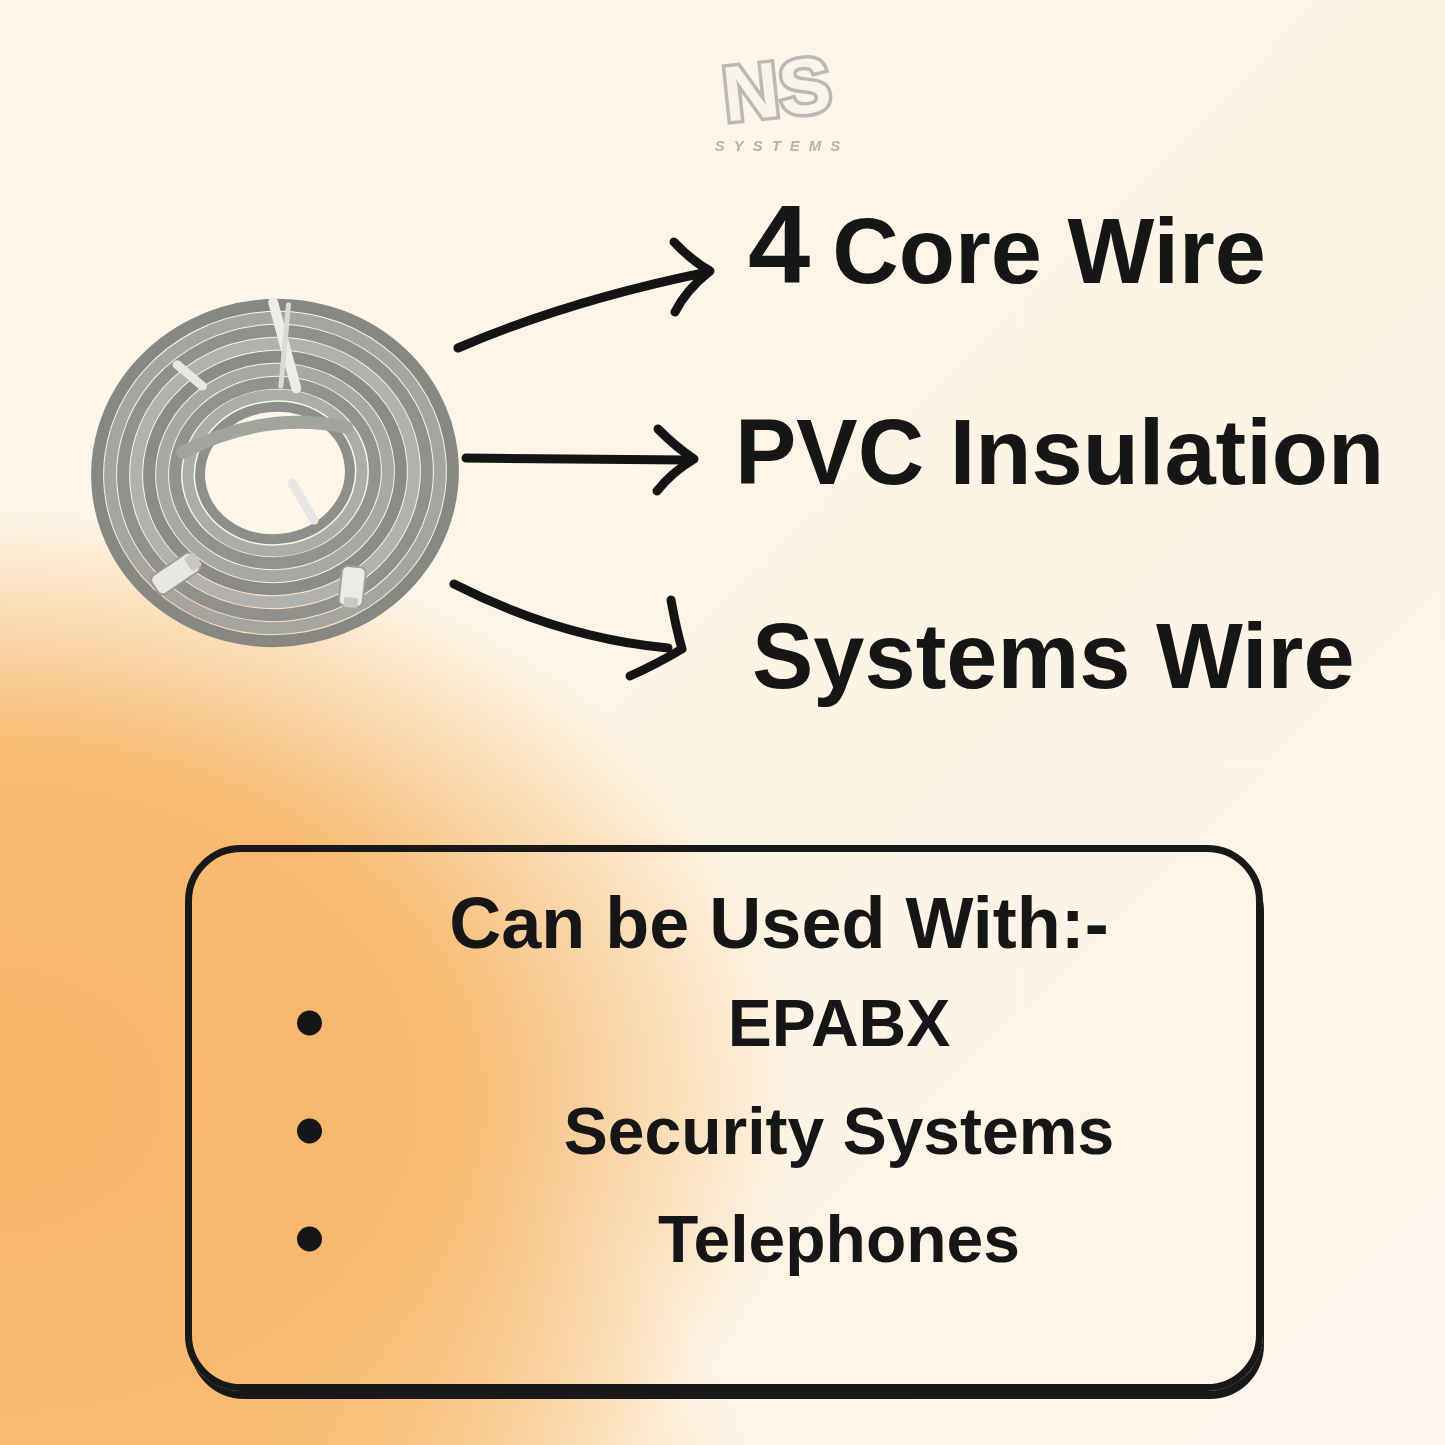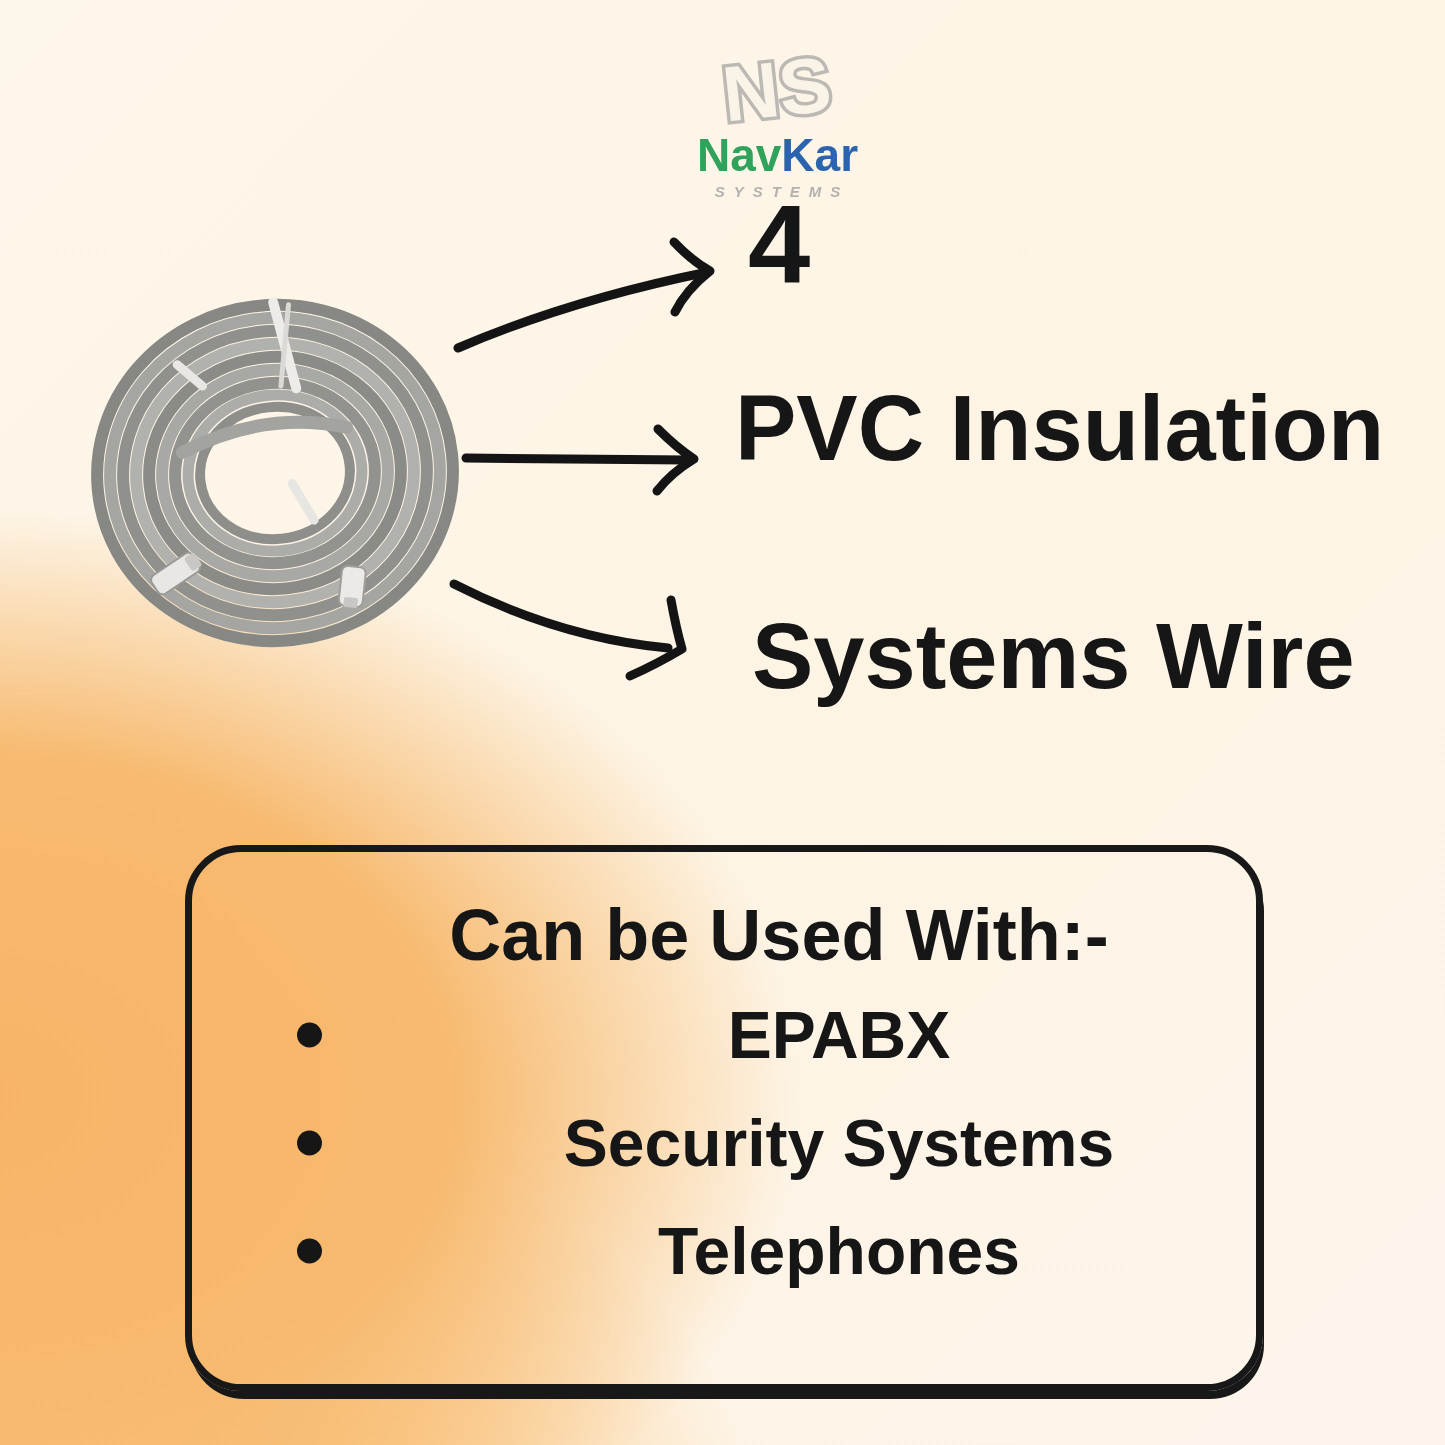--- a/index.html
+++ b/index.html
@@ -19,46 +19,45 @@
   .brand-blue{color:#2b63ae;}
   .brand-tagline{font-size:15px;font-weight:700;color:#b5b1ad;letter-spacing:9px;margin-top:5px;padding-left:9px;font-style:italic;}
   
   .coil-wrap{position:absolute;left:85px;top:293px;width:380px;height:370px;}
   
   .arrows{position:absolute;left:420px;top:228px;width:310px;height:470px;}
   
   .feature{position:absolute;color:#161616;font-weight:800;font-size:92px;line-height:1.05;white-space:nowrap;display:flex;align-items:baseline;}
   .feature-prefix{font-size:112px;margin-right:22px;font-weight:800;}
   .feature-1{left:748px;top:186px;}
-  .feature-2{left:735px;top:380px;}
+  .feature-2{left:735px;top:404px;}
   .feature-3{left:752px;top:608px;}
   
   .usage-box{
     position:absolute;left:185px;top:845px;width:1078px;height:546px;
     border:7px solid #181818;border-radius:56px;box-sizing:border-box;
     box-shadow:3px 10px 0 -2px #181818;
     padding-top:32px;
   }
-  .usage-title{font-size:72px;font-weight:800;color:#161616;text-align:center;padding-left:150px;padding-right:40px;line-height:1.1;margin-top:12px;}
+  .usage-title{font-size:72px;font-weight:800;color:#161616;text-align:center;padding-left:150px;padding-right:40px;line-height:1.1;}
   .usage-list{margin-top:6px;}
   .usage-item{position:relative;height:108px;display:flex;align-items:center;}
   .usage-item-label{width:100%;text-align:center;padding-left:270px;padding-right:40px;box-sizing:border-box;
     font-size:66px;font-weight:800;color:#161616;line-height:1;}
   .bullet-dot{position:absolute;left:105px;top:50%;transform:translateY(-50%);width:25px;height:25px;border-radius:50%;background:#161616;}
 </style>
 </head>
 <body>
 
 <div class="canvas">
 
   <div class="logo">
     <svg class="monogram" width="135" height="92" viewBox="0 0 135 92">
       <text x="67" y="76" text-anchor="middle" font-family="Liberation Sans, DejaVu Sans, sans-serif" font-size="78" font-weight="bold" fill="#f9f3e8" stroke="#bcb8b4" stroke-width="7" paint-order="stroke" transform="rotate(-6 67 50)">NS</text>
     </svg>
-    <div class="brand-name"><span class="brand-green">Nav</span><span class="brand-blue">Kar</span></div>
     <div class="brand-tagline">SYSTEMS</div>
   </div>
 
   <svg class="coil-wrap" viewBox="0 0 380 370">
     <g transform="rotate(-6 190 180)">
       <ellipse cx="190" cy="180" rx="178" ry="168" fill="none" stroke="#878783" stroke-width="12"></ellipse>
       <ellipse cx="190" cy="180" rx="165" ry="155" fill="none" stroke="#a5a5a1" stroke-width="12"></ellipse>
       <ellipse cx="190" cy="180" rx="152" ry="142" fill="none" stroke="#90908c" stroke-width="12"></ellipse>
       <ellipse cx="190" cy="180" rx="139" ry="129" fill="none" stroke="#b1b1ad" stroke-width="12"></ellipse>
       <ellipse cx="190" cy="180" rx="126" ry="116" fill="none" stroke="#8b8b87" stroke-width="12"></ellipse>
@@ -96,20 +95,21 @@
       </g>
       <g>
         <path d="M34,356 Q140,410 248,420"></path>
         <path d="M251,372 Q256,400 262,421 Q237,436 210,448"></path>
       </g>
     </g>
   </svg>
 
   <div class="feature feature-1">
     <span class="feature-prefix">4</span>
+    <span>Core Wire</span>
   </div>
   <div class="feature feature-2">
     <span>PVC Insulation</span>
   </div>
   <div class="feature feature-3">
     <span>Systems Wire</span>
   </div>
 
   <div class="usage-box">
     <div class="usage-title">Can be Used With:-</div>

